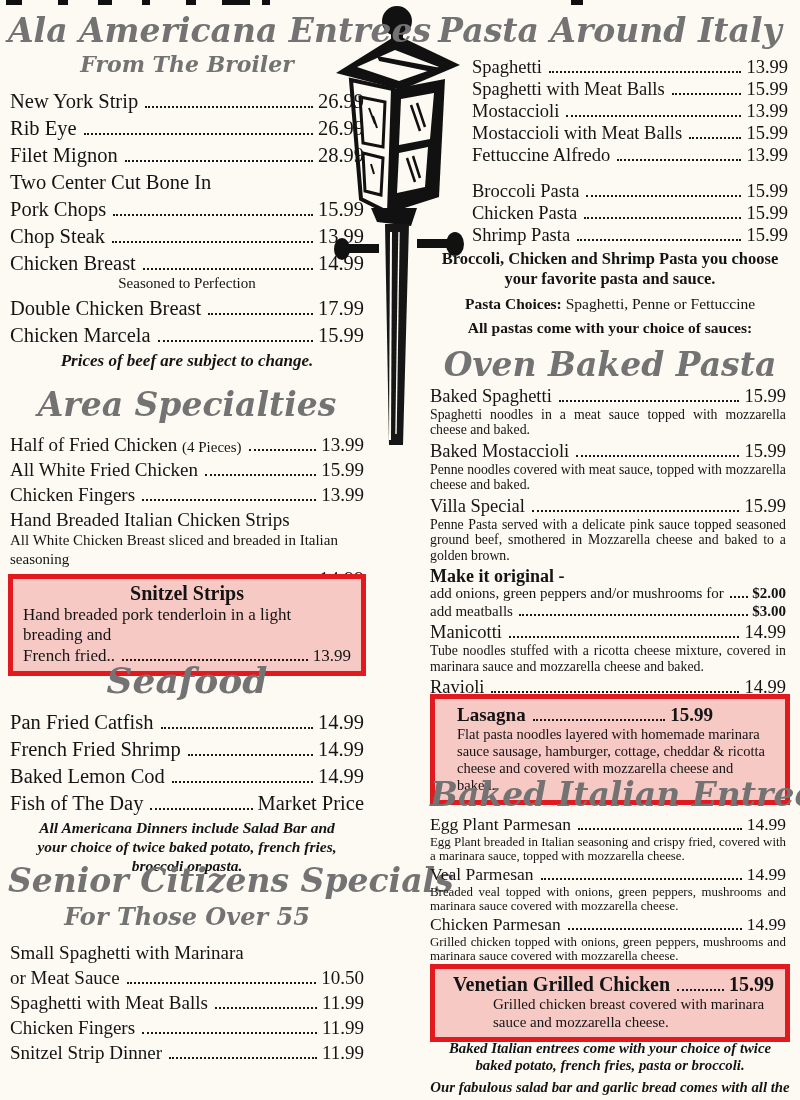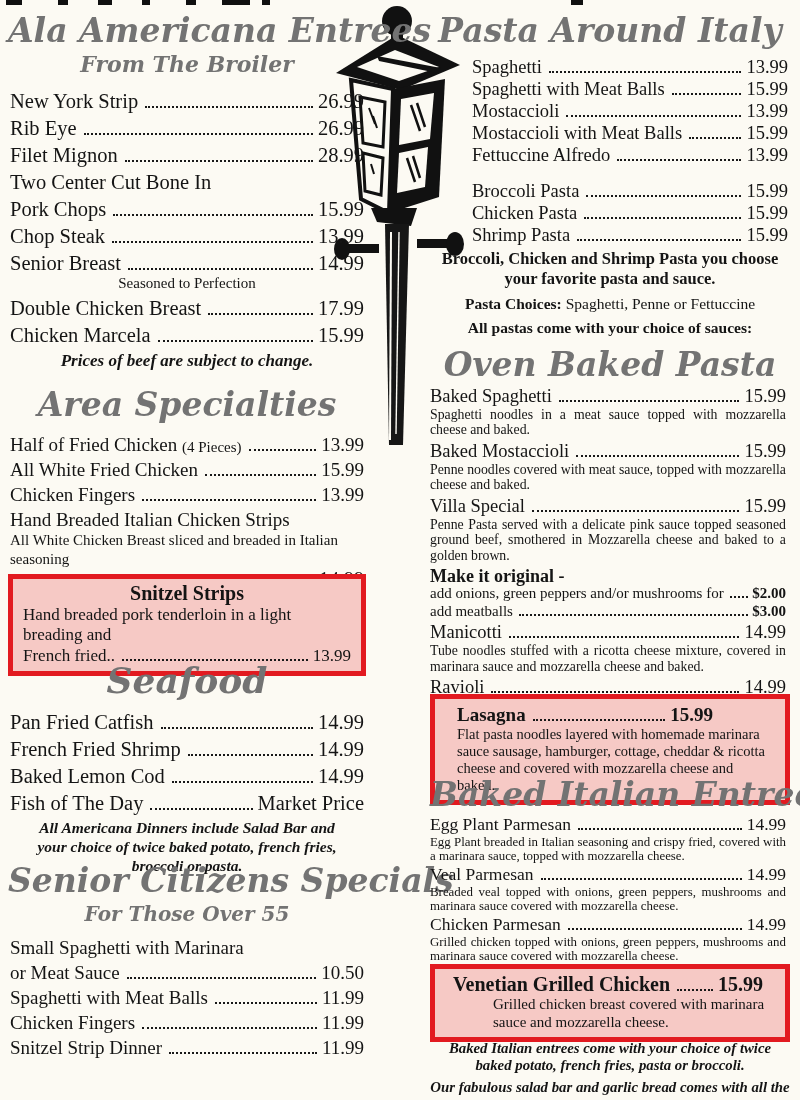--- a/index.html
+++ b/index.html
@@ -5,21 +5,21 @@
   html,body{margin:0;padding:0;}
   body{width:800px;height:1100px;overflow:hidden;background:#fcfaf3;color:#141414;
        font-family:"Liberation Serif",serif;}
   .page{position:relative;width:800px;height:1100px;overflow:hidden;}
   .col{position:absolute;top:0;}
   .col.left{left:8px;width:358px;}
   .col.right{left:430px;width:360px;}
   section{position:absolute;left:0;width:100%;}
   .script-h{font-family:"DejaVu Serif",serif;font-style:italic;font-weight:bold;
             color:#737373;text-align:center;margin:0;white-space:nowrap;line-height:1.15;}
-  .t34{font-size:33px;} .t36{font-size:36px;} .t24{font-size:22px;} .t27{font-size:20px;font-style:italic;}
+  .t34{font-size:33px;} .t36{font-size:36px;} .t24{font-size:22px;} .t27{font-size:24px;font-style:italic;}
   .rows{padding:0 2px;}
   .row{display:flex;align-items:flex-end;}
   .row .nm{flex:none;white-space:nowrap;}
   .row .ld{flex:1 1 auto;border-bottom:2.5px dotted #181818;margin:0 5px 5px 7px;min-width:10px;}
   .row .pr{flex:none;white-space:nowrap;}
   .big .row{font-size:20.5px;height:27px;}
   .mid .row{font-size:19px;height:25px;}
   .pasta-rows .row{font-size:18.5px;height:22px;padding-left:40px;}
   .pr-bold{font-weight:bold;}
   .nm-small{font-size:15px;}
@@ -105,21 +105,21 @@
             <span class="nm">Pork Chops</span>
             <span class="ld"></span>
             <span class="pr">15.99</span>
           </div>
         <div class="row">
             <span class="nm">Chop Steak</span>
             <span class="ld"></span>
             <span class="pr">13.99</span>
           </div>
         <div class="row">
-            <span class="nm">Senior Breast</span>
+            <span class="nm">Chicken Breast</span>
             <span class="ld"></span>
             <span class="pr">14.99</span>
           </div>
         <div class="center-note">Seasoned to Perfection</div>
         <div class="row">
             <span class="nm">Double Chicken Breast</span>
             <span class="ld"></span>
             <span class="pr">17.99</span>
           </div>
         <div class="row">
@@ -369,21 +369,21 @@
           <div class="row">
               <span class="nm">Chicken Parmesan</span>
               <span class="ld"></span>
               <span class="pr">14.99</span>
             </div>
           <div class="desc">Grilled chicken topped with onions, green peppers, mushrooms and marinara sauce covered with mozzarella cheese.</div>
         </div>
       </div>
     </section>
 
-    <section class="hlbox" style="top:964px;padding:3px 14px 6px 18px;">
+    <section class="hlbox" style="top:964px;padding:3px 3px 6px 18px;">
       <div class="row" style="font-weight:bold;font-size:20px;height:24px;padding-right:8px;">
           <span class="nm">Venetian Grilled Chicken</span>
           <span class="ld"></span>
           <span class="pr">15.99</span>
         </div>
       <div style="font-size:15px;line-height:17.5px;margin-left:40px;">Grilled chicken breast covered with marinara sauce and mozzarella cheese.</div>
     </section>
 
     <section style="top:1040px;">
       <div class="footnote-bi" style="font-size:14.8px;line-height:16.5px;">Baked Italian entrees come with your choice of twice baked potato, french fries, pasta or broccoli.</div>

